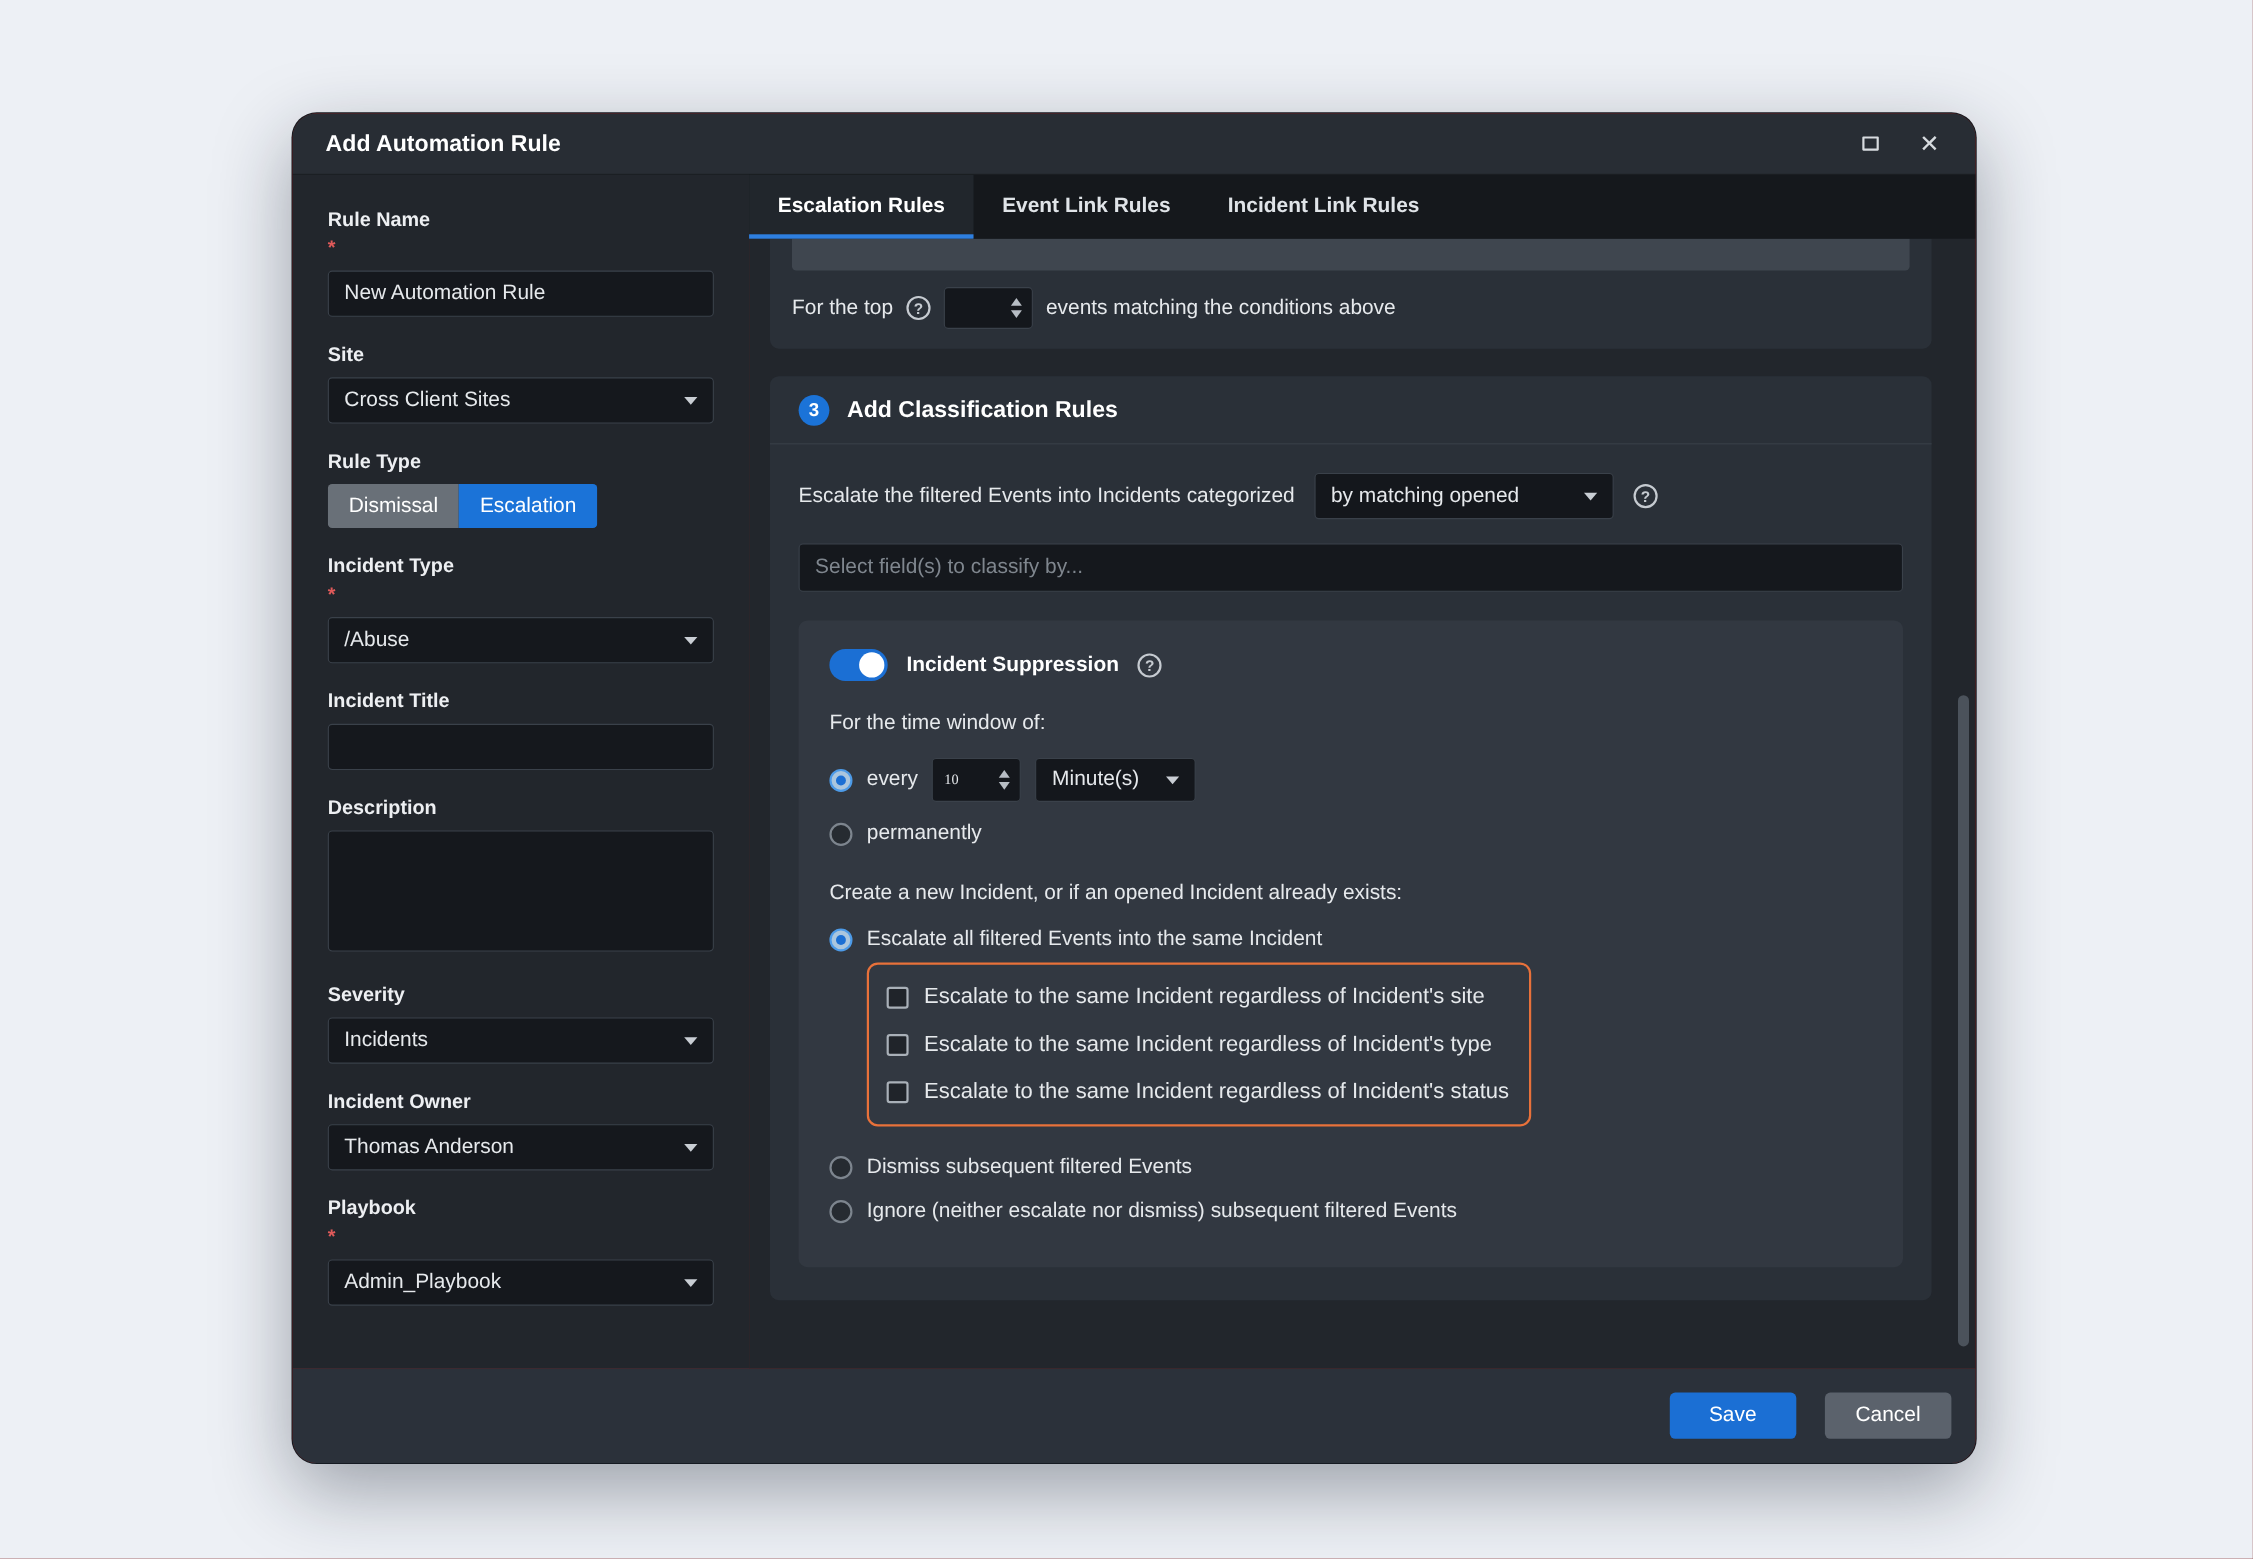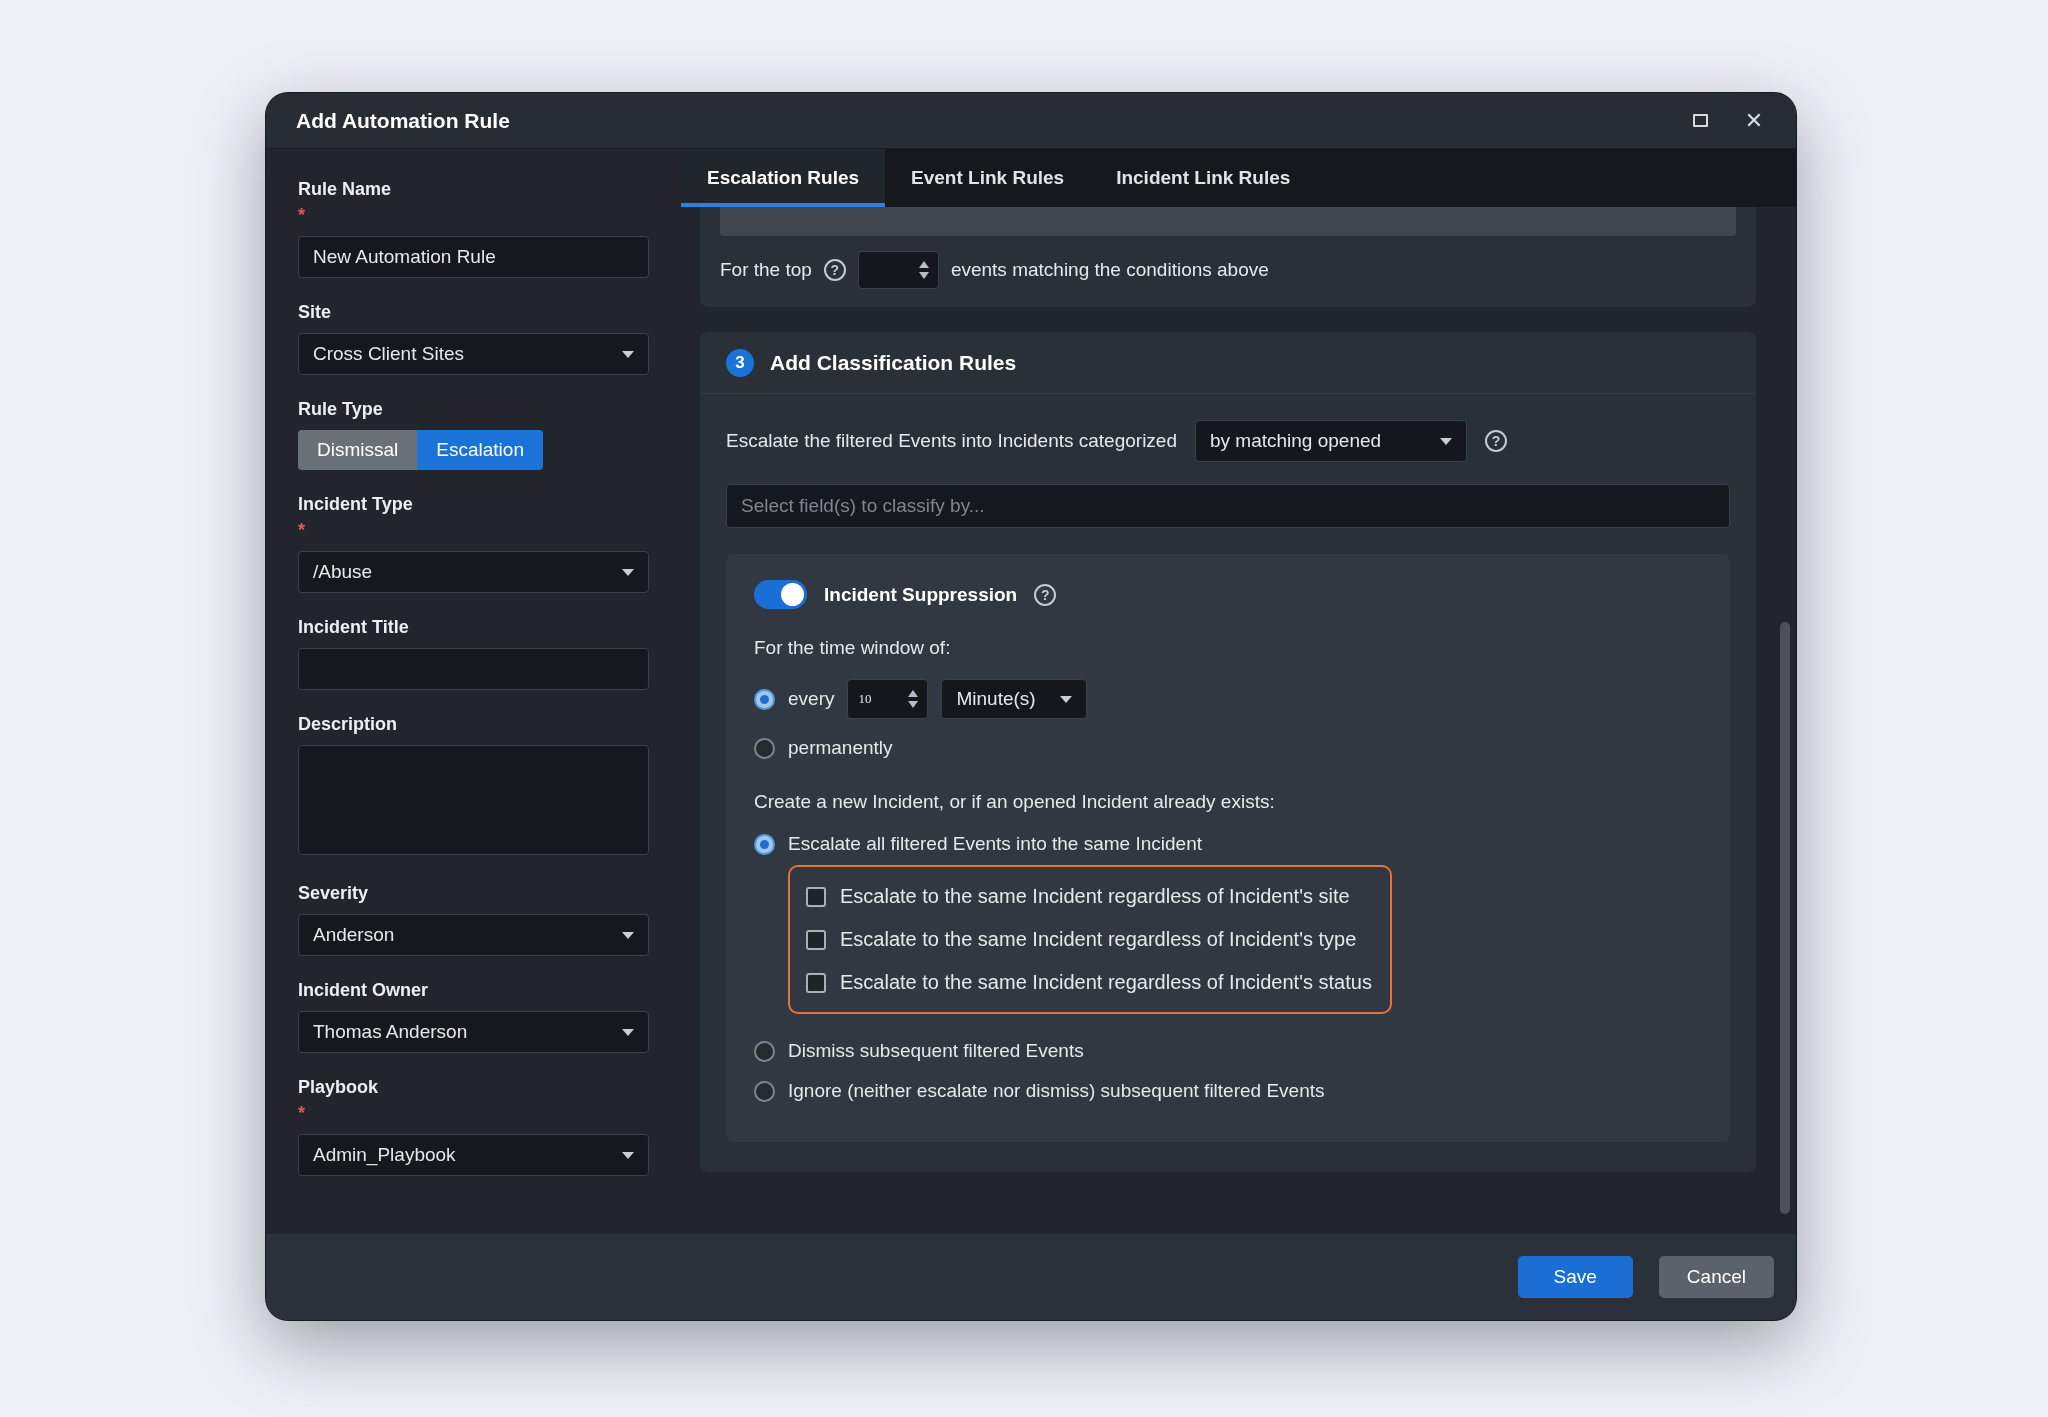--- a/index.html
+++ b/index.html
@@ -5,21 +5,21 @@
   * { margin:0; padding:0; box-sizing:border-box; }
   html,body { width:2048px; height:1417px; }
   body {
     background:#edf0f5;
     font-family:"Liberation Sans","DejaVu Sans",sans-serif;
     position:relative;
     overflow:hidden;
     color:#e4e7ea;
   }
   .modal {
-    position:absolute; left:266px; top:93px; width:1530px; height:1227px;
+    position:absolute; left:266px; top:103px; width:1530px; height:1227px;
     background:#7f1d1d; border-radius:22px; overflow:hidden;
     box-shadow:0 24px 70px rgba(20,30,45,.38), 0 0 0 1px #161a1f;
     display:flex; flex-direction:column;
   }
   
   .modal-header {
     height:56px; flex:none; background:#282d34; display:flex; align-items:center;
     padding:0 30px; border-bottom:1px solid #1a1e23;
   }
   .modal-title { font-size:21px; font-weight:700; color:#ffffff; }
@@ -170,21 +170,21 @@
             <span>Description</span>
           </div>
         <textarea class="text-area" style=""></textarea>
       </div>
 
       <div class="form-group">
         <div class="form-label">
             <span>Severity</span>
           </div>
         <div class="select-box">
-          <span>Anderson</span>
+          <span>Incidents</span>
           <span class="chevron"></span>
         </div>
       </div>
 
       <div class="form-group">
         <div class="form-label">
             <span>Incident Owner</span>
           </div>
         <div class="select-box">
           <span>Thomas Anderson</span>

